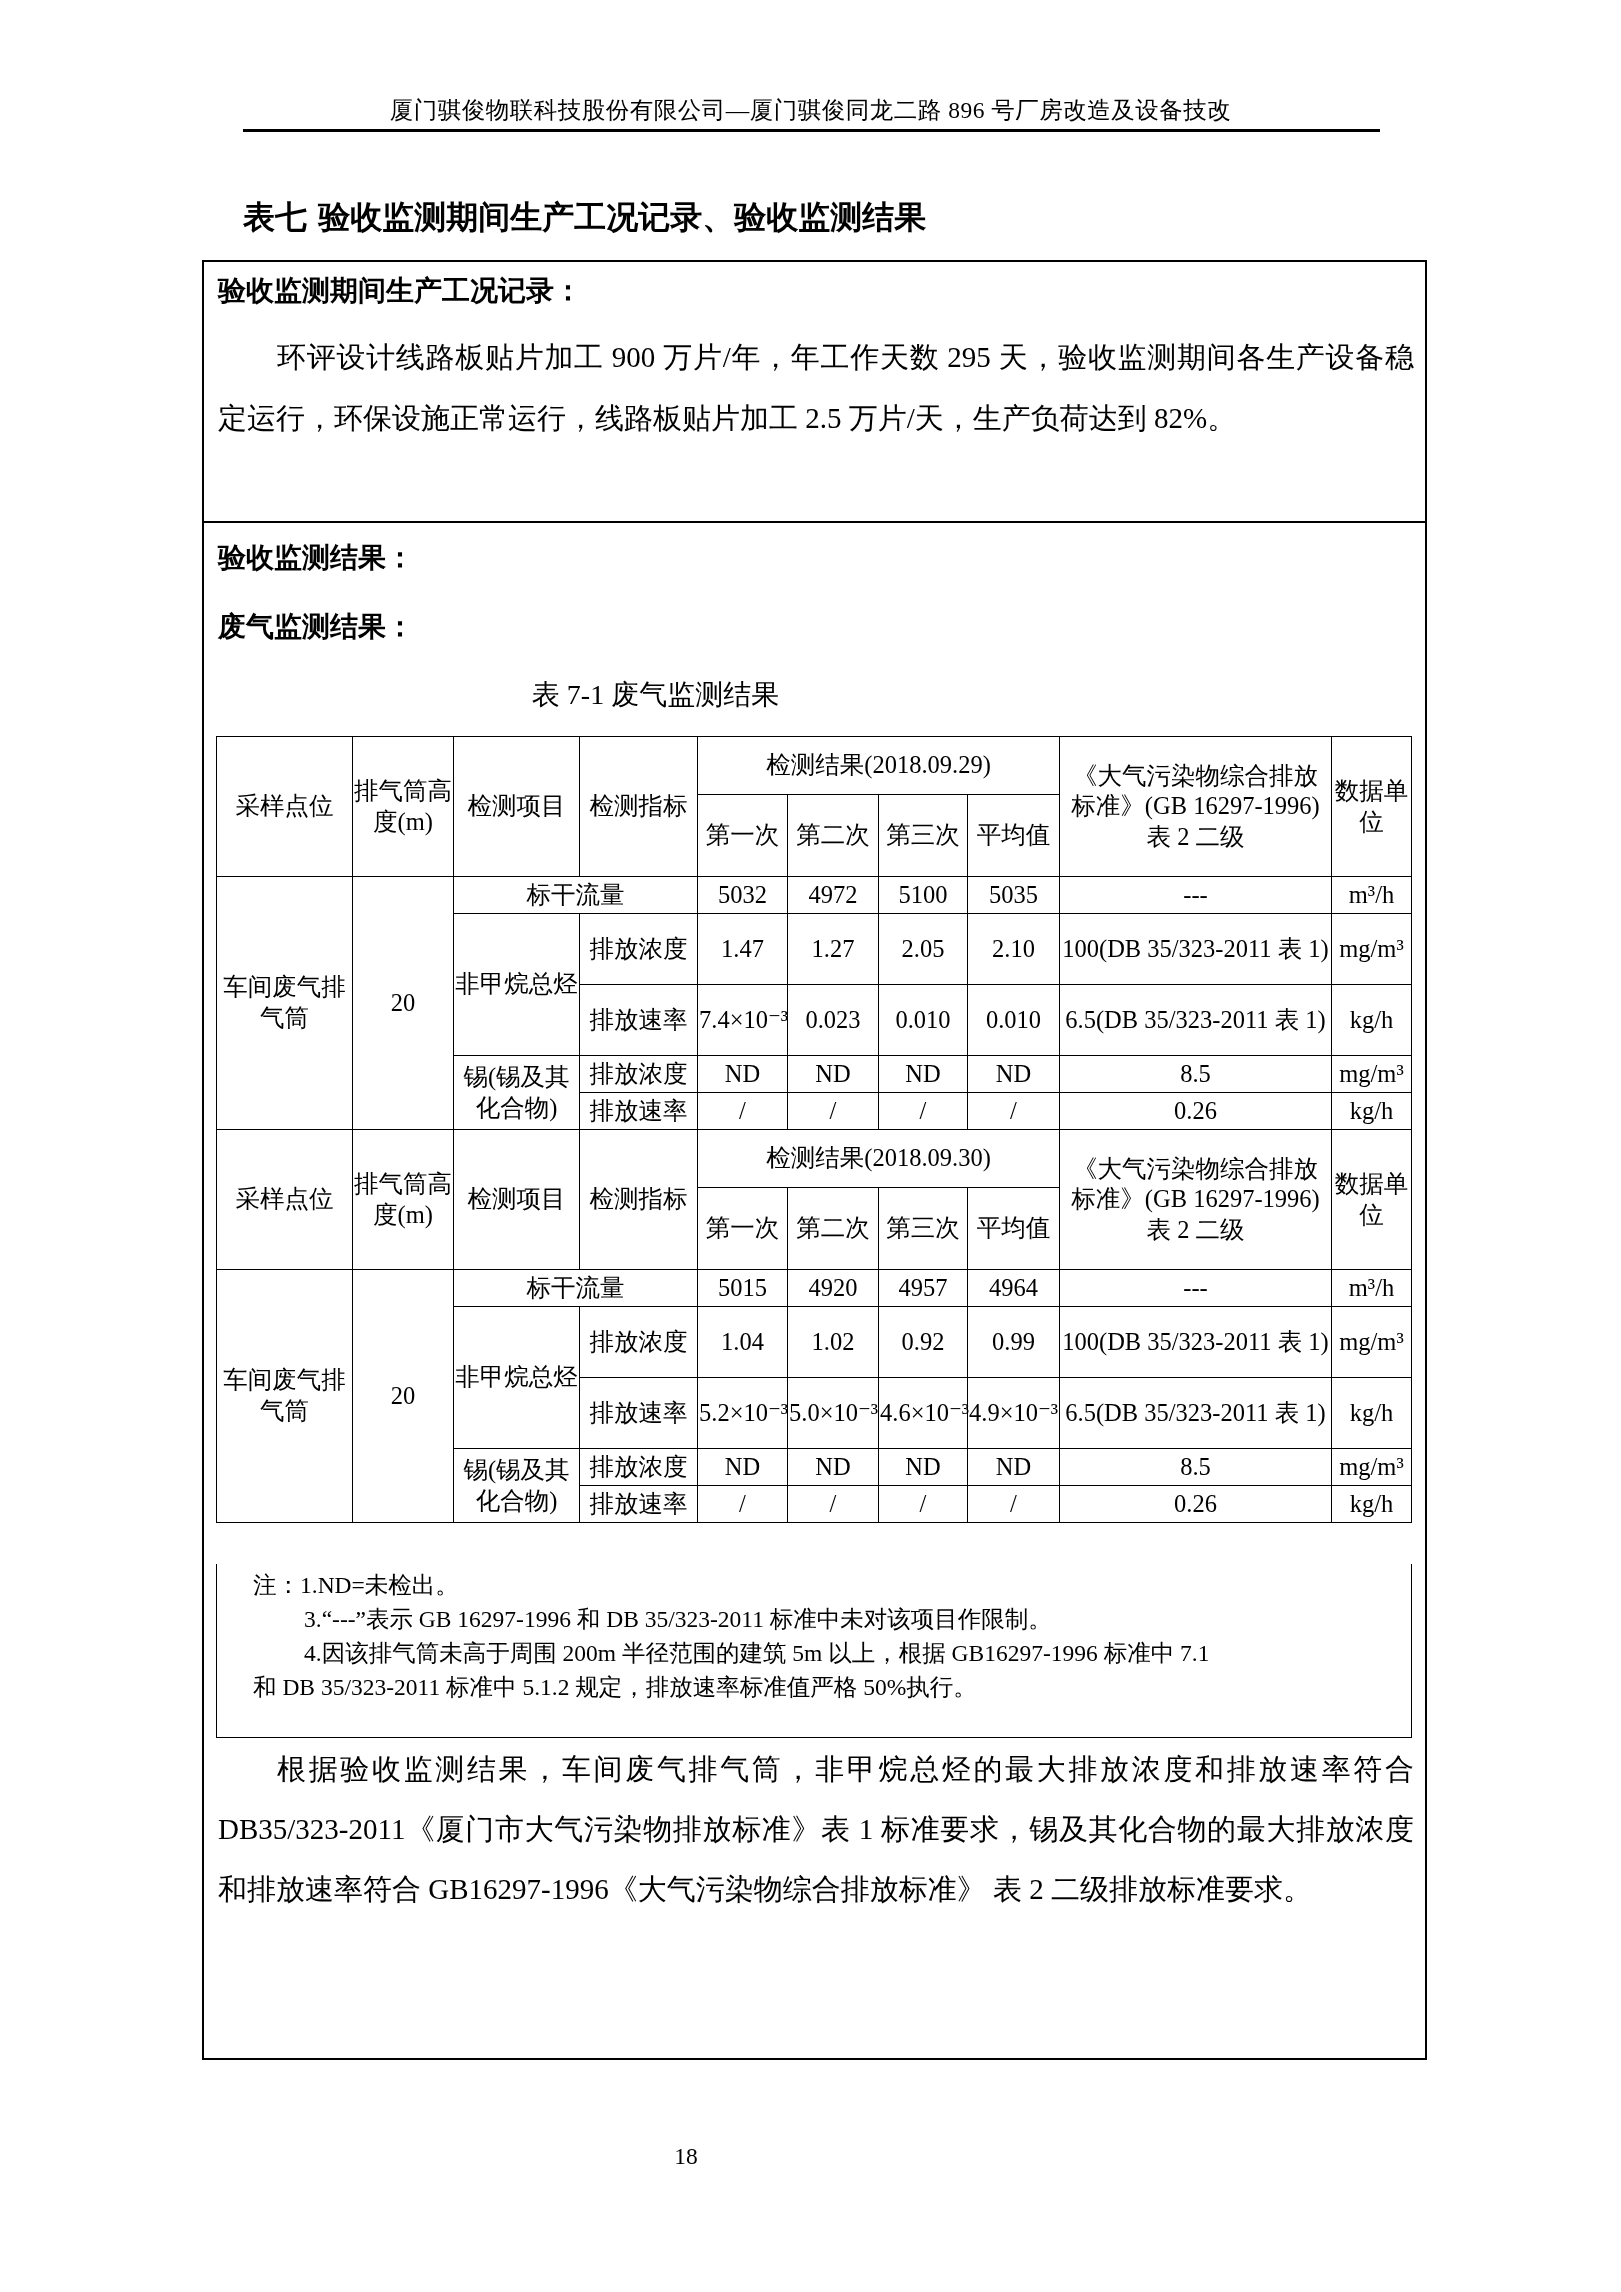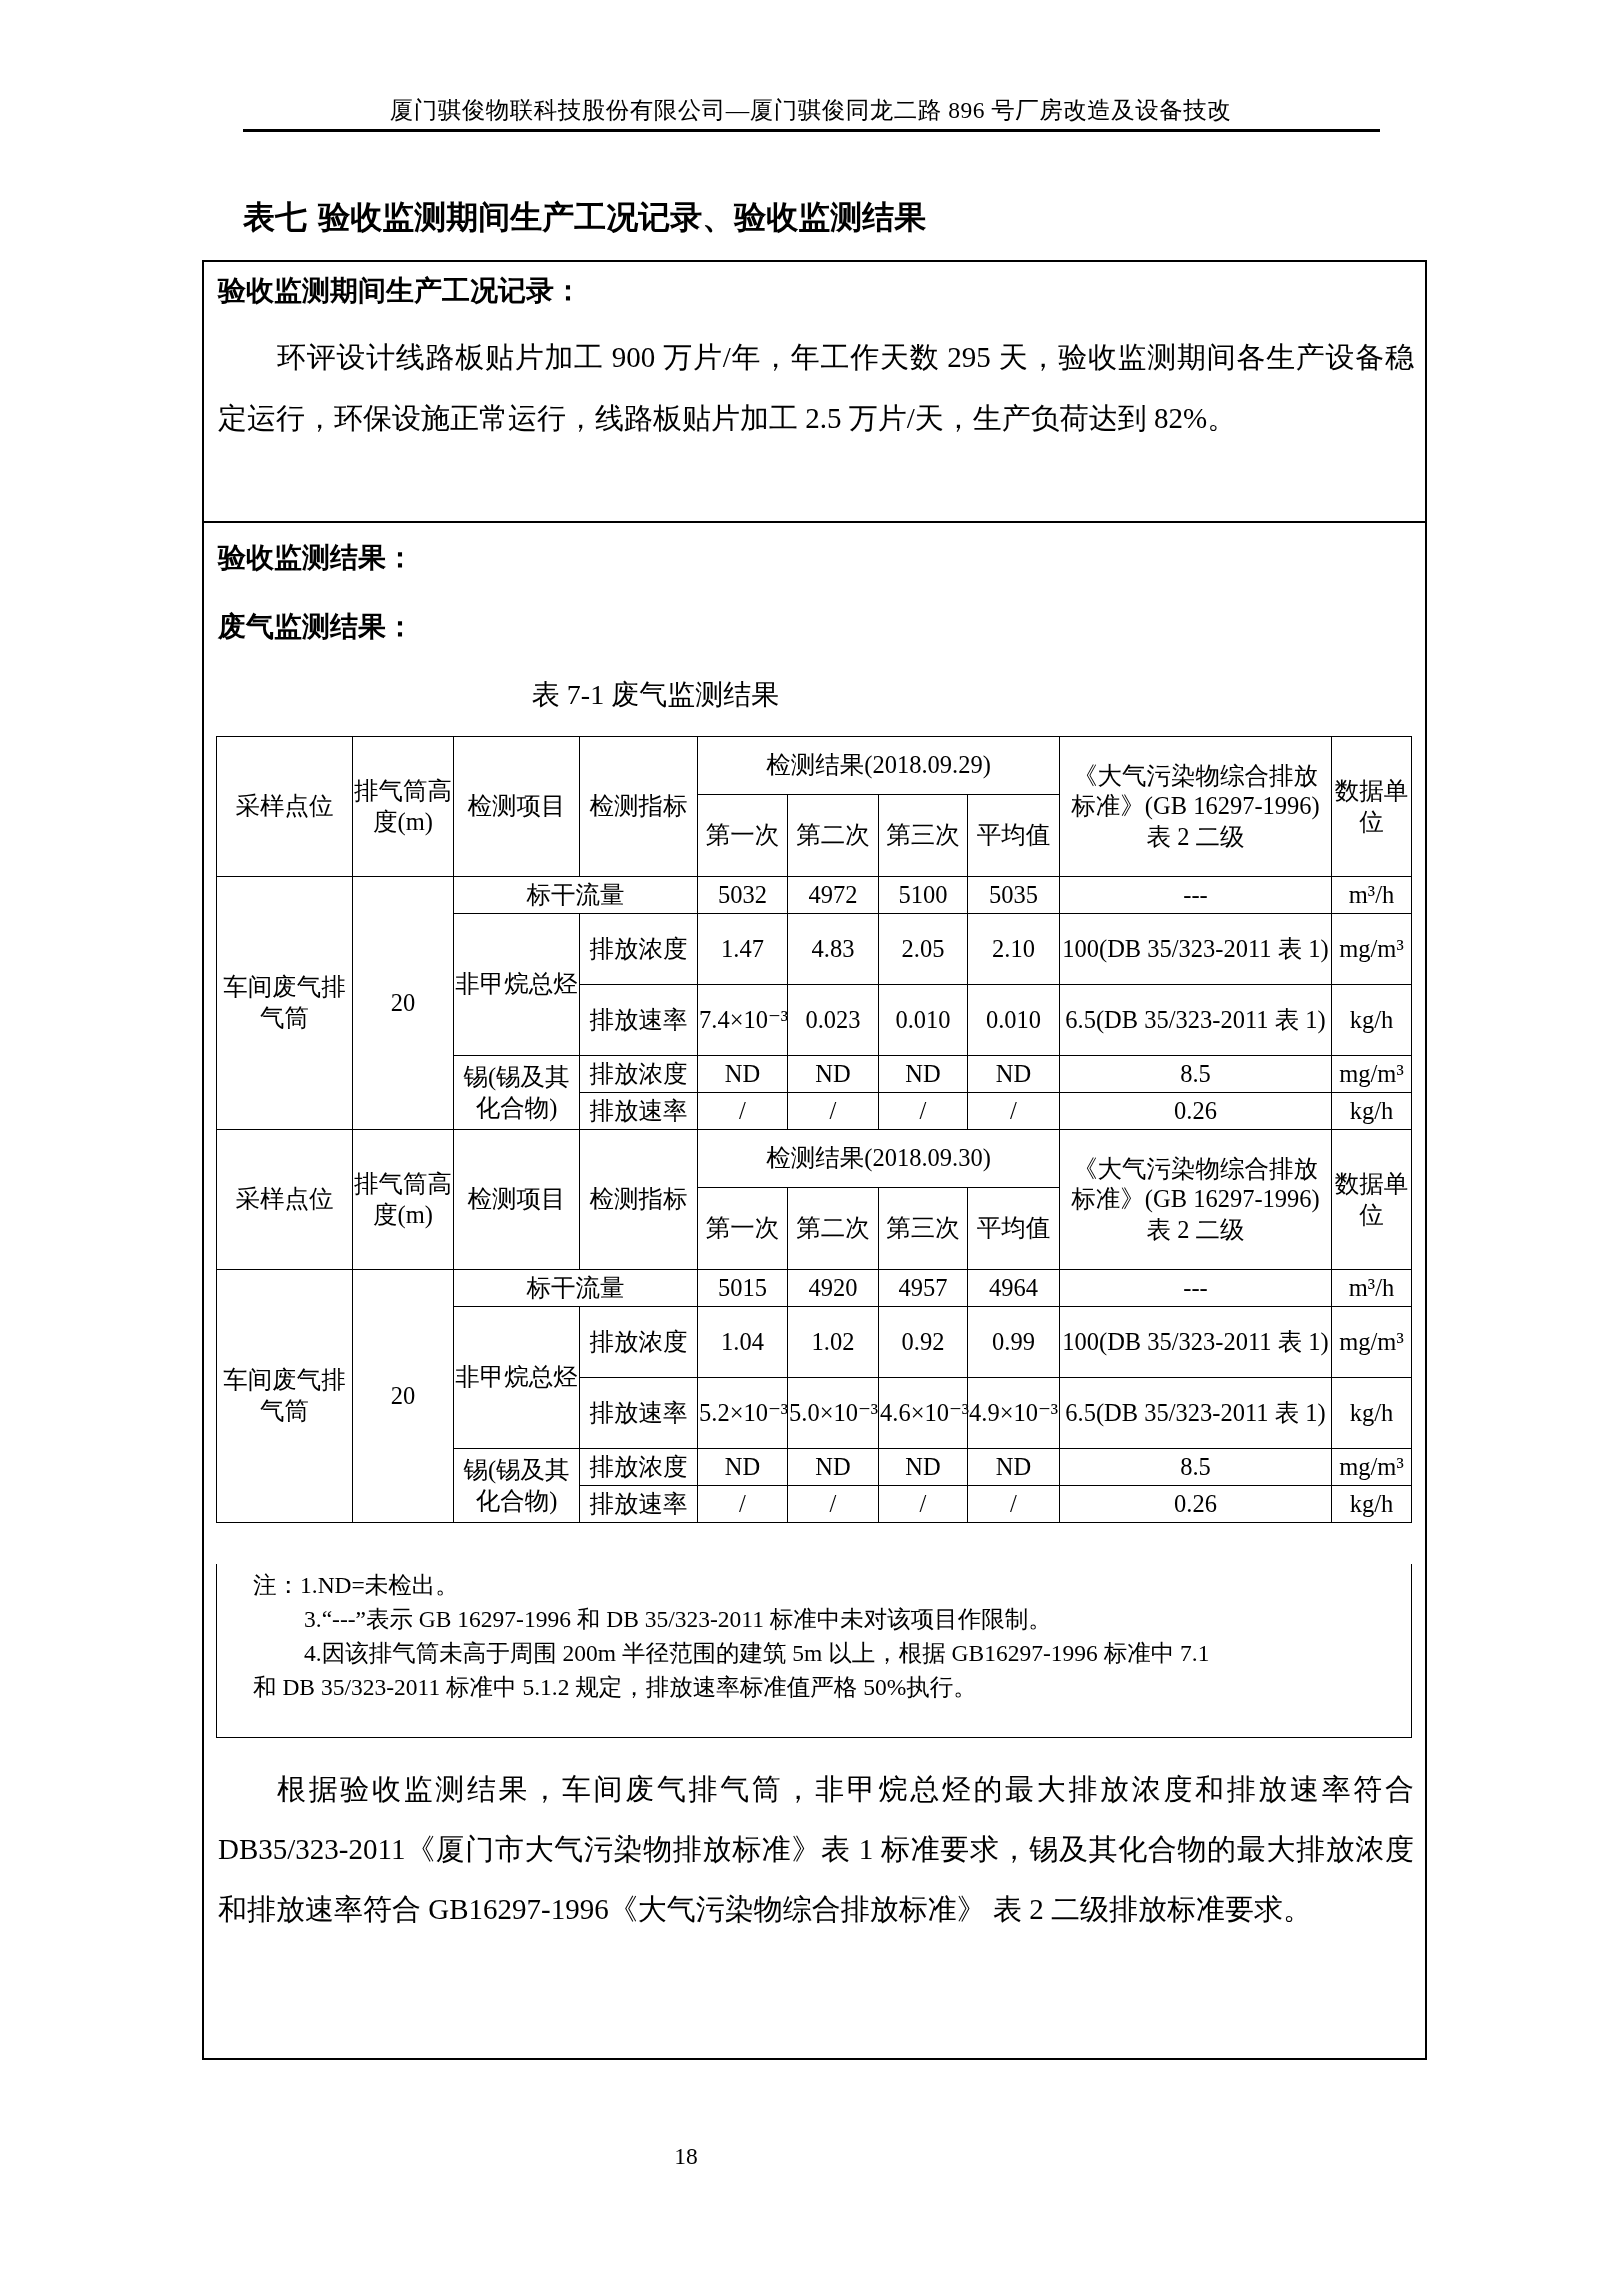--- a/index.html
+++ b/index.html
@@ -14,21 +14,21 @@
   .h-bold{font-size:28px;font-weight:bold;font-family:"DejaVu Sans","Liberation Sans",sans-serif;}
   .para{left:218px;width:1196px;font-size:29px;line-height:61px;text-align:justify;}
   .caption{left:0;width:1311px;top:676px;text-align:center;font-size:28px;}
   table.data{position:absolute;left:216px;top:736px;width:1196px;border-collapse:collapse;table-layout:fixed;
        font-size:24.5px;}
   table.data td{border:1.5px solid #000;text-align:center;vertical-align:middle;padding:0 1px;line-height:1.25;}
   .notes{position:absolute;left:216px;top:1564px;width:1196px;height:174px;border:1.5px solid #000;border-top:none;
        box-sizing:border-box;font-size:23.5px;line-height:34px;padding:3.9px 7.8px;}
   .notes div{white-space:nowrap;}
   .indent{padding-left:51px;}
-  .concl{left:218px;top:1739px;width:1196px;font-size:29px;line-height:60px;text-align:justify;margin-top:20px;}
+  .concl{left:218px;top:1739px;width:1196px;font-size:29px;line-height:60px;text-align:justify;}
   .pageno{left:0;width:1372px;top:2143px;text-align:center;font-size:23.5px;}
 </style>
 </head>
 <body>
 
 <div class="abs hdr-text">厦门骐俊物联科技股份有限公司—厦门骐俊同龙二路 896 号厂房改造及设备技改</div>
 <div class="abs hdr-line"></div>
 
 <div class="abs title">表七  验收监测期间生产工况记录、验收监测结果</div>
 
@@ -82,21 +82,21 @@
     <td>4972</td>
     <td>5100</td>
     <td>5035</td>
     <td>---</td>
     <td>m³/h</td>
   </tr>
   <tr style="height:71px">
     <td rowspan="2">非甲烷总烃</td>
     <td>排放浓度</td>
     <td>1.47</td>
-    <td>4.83</td>
+    <td>1.27</td>
     <td>2.05</td>
     <td>2.10</td>
     <td>100(DB 35/323-2011 表 1)</td>
     <td>mg/m³</td>
   </tr>
   <tr style="height:71px">
     <td>排放速率</td>
     <td>7.4×10⁻³</td>
     <td>0.023</td>
     <td>0.010</td>

